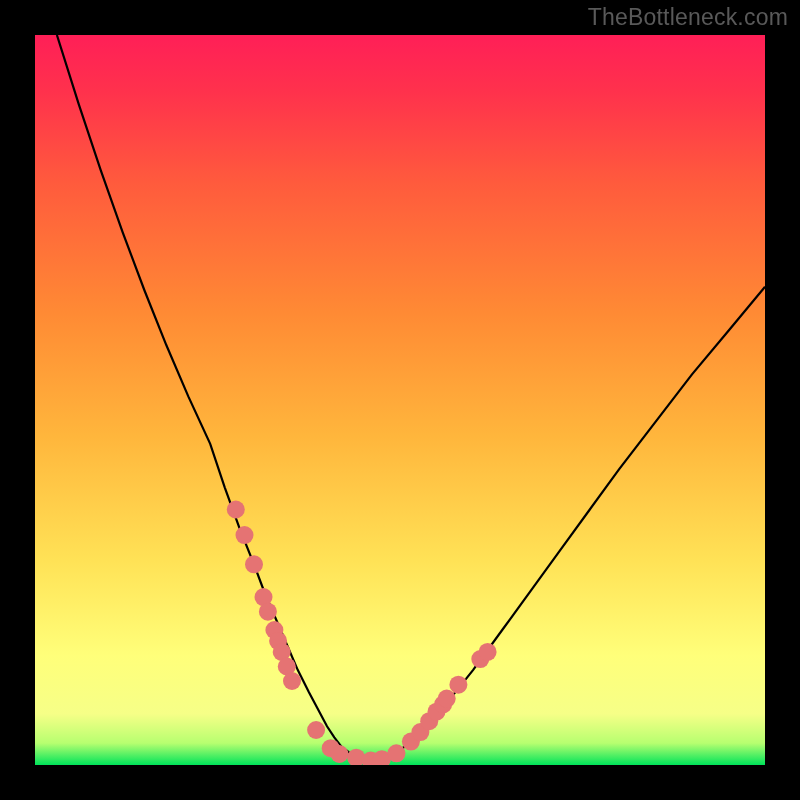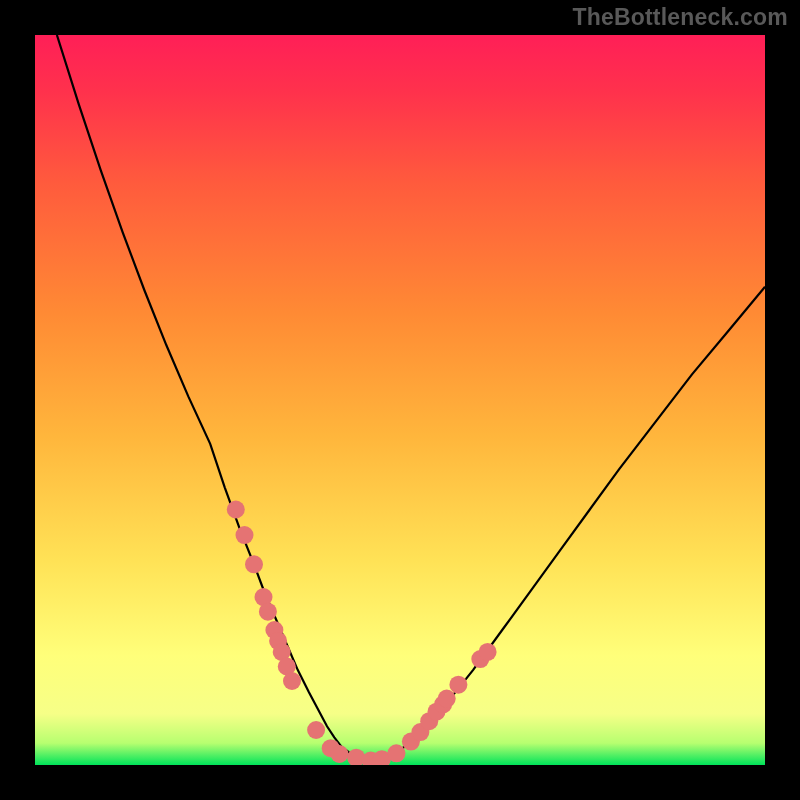--- a/index.html
+++ b/index.html
@@ -40,21 +40,21 @@
     top: 0;
     width: 730px;
     height: 730px;
   }
   .watermark {
     position: absolute;
     top: 4px;
     right: 12px;
     color: #595959;
     font-size: 23px;
-    font-weight: 700;
+    font-weight: 400;
     letter-spacing: 0.2px;
   }
 </style>
 </head>
 <body>
 
 <div class="frame">
 
   <div class="plot-area">
 

